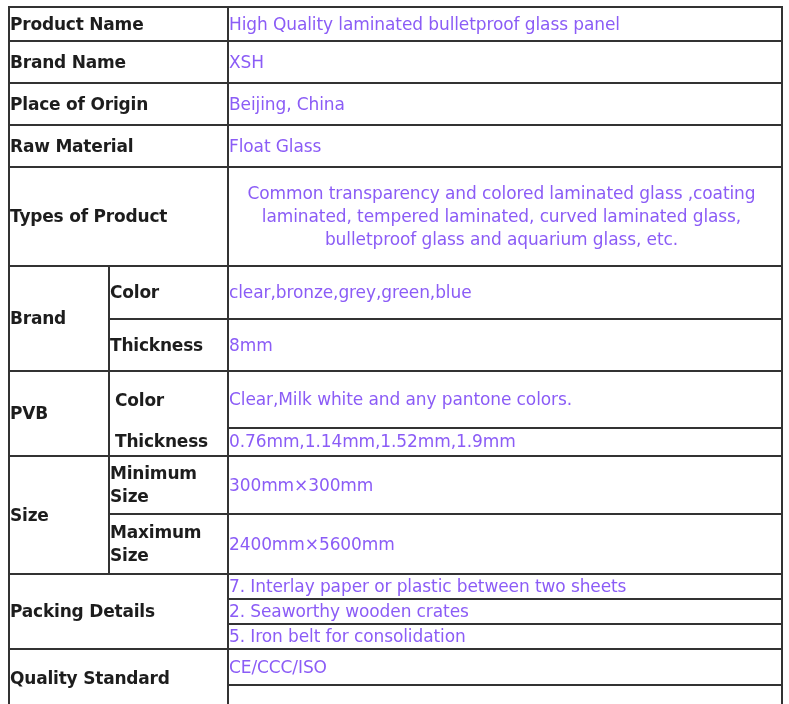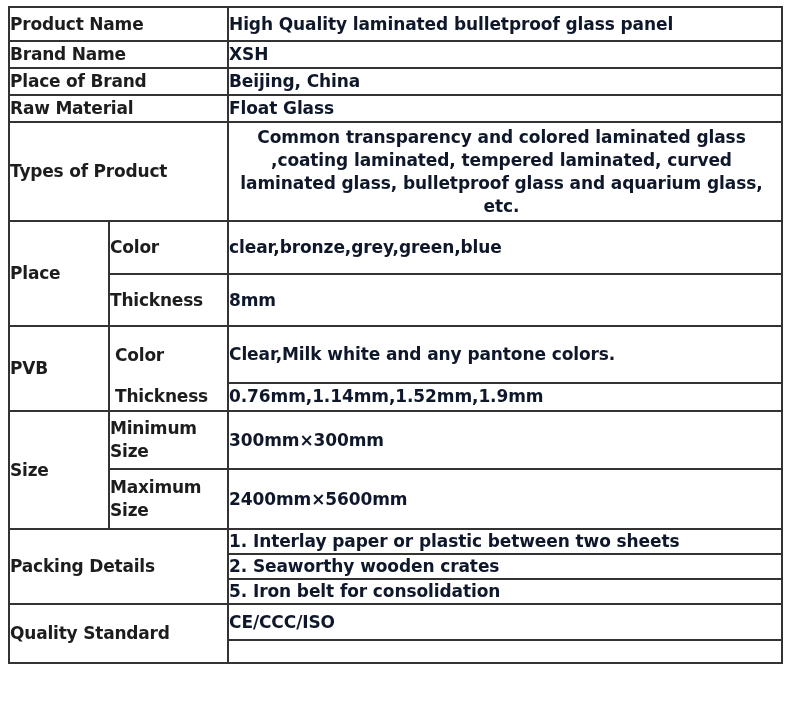--- a/index.html
+++ b/index.html
@@ -26,30 +26,30 @@
   }
   .lbl {
     font-weight: 700;
     font-size: 17px;
     color: #1d1d1d;
     padding: 2px 4px 2px 5px;
     letter-spacing: -0.2px;
     line-height: 1.35;
   }
   .val {
-    font-weight: 700;
+    font-weight: 400;
     font-size: 17px;
-    color: #0f172a;
+    color: #8b5cf6;
     padding: 2px 6px 2px 7px;
     letter-spacing: -0.1px;
     line-height: 23px;
   }
   
   .rh-a   { height: 34px; }
-  .rh-b   { height: 27px; }
+  .rh-b   { height: 42px; }
   .rh-types { height: 99px; }
   .rh-gc  { height: 53px; }
   .rh-gt  { height: 52px; }
   .rh-pc  { height: 54px; padding-left: 19px; }
   .rh-pt  { height: 27px; border-radius: 11px; }
   .rh-smin{ height: 58px; }
   .rh-smax{ height: 60px; border-radius: 14px; }
   .rh-pack{ height: 25px; }
   .rh-q1  { height: 36px; }
   .rh-q2  { height: 23px; }
@@ -94,38 +94,38 @@
       <td colspan="2" class="lbl">Product Name</td>
       <td class="val">High Quality laminated bulletproof glass panel</td>
     </tr>
 
     <tr class="rh-b">
       <td colspan="2" class="lbl">Brand Name</td>
       <td class="val">XSH</td>
     </tr>
 
     <tr class="rh-b">
-      <td colspan="2" class="lbl">Place of Brand</td>
+      <td colspan="2" class="lbl">Place of Origin</td>
       <td class="val">Beijing, China</td>
     </tr>
 
     <tr class="rh-b">
       <td colspan="2" class="lbl">Raw Material</td>
       <td class="val">Float Glass</td>
     </tr>
 
     <tr class="rh-types">
       <td colspan="2" class="lbl">Types of Product</td>
       <td class="val">
         <div class="types-val">Common transparency and colored laminated glass ,coating laminated, tempered laminated, curved laminated glass, bulletproof glass and aquarium glass, etc.</div>
       </td>
     </tr>
 
     <tr class="rh-gc">
-      <td rowspan="2" class="lbl">Place</td>
+      <td rowspan="2" class="lbl">Brand</td>
       <td class="lbl">Color</td>
       <td class="val">clear,bronze,grey,green,blue</td>
     </tr>
     <tr class="rh-gt">
       <td class="lbl">Thickness</td>
       <td class="val">8mm</td>
     </tr>
 
     <tr class="rh-pc">
       <td rowspan="2" class="lbl">PVB</td>
@@ -146,21 +146,21 @@
       <td class="lbl">Minimum Size</td>
       <td class="val">300mm×300mm</td>
     </tr>
     <tr class="rh-smax">
       <td class="lbl">Maximum Size</td>
       <td class="val">2400mm×5600mm</td>
     </tr>
 
     <tr class="rh-pack">
       <td colspan="2" rowspan="3" class="lbl">Packing Details</td>
-      <td class="val">1. Interlay paper or plastic between two sheets</td>
+      <td class="val">7. Interlay paper or plastic between two sheets</td>
     </tr>
     <tr class="rh-pack">
       <td class="val">2. Seaworthy wooden crates</td>
     </tr>
     <tr class="rh-pack">
       <td class="val">5. Iron belt for consolidation</td>
     </tr>
 
     <tr class="rh-q1">
       <td colspan="2" rowspan="2" class="lbl">Quality Standard</td>

